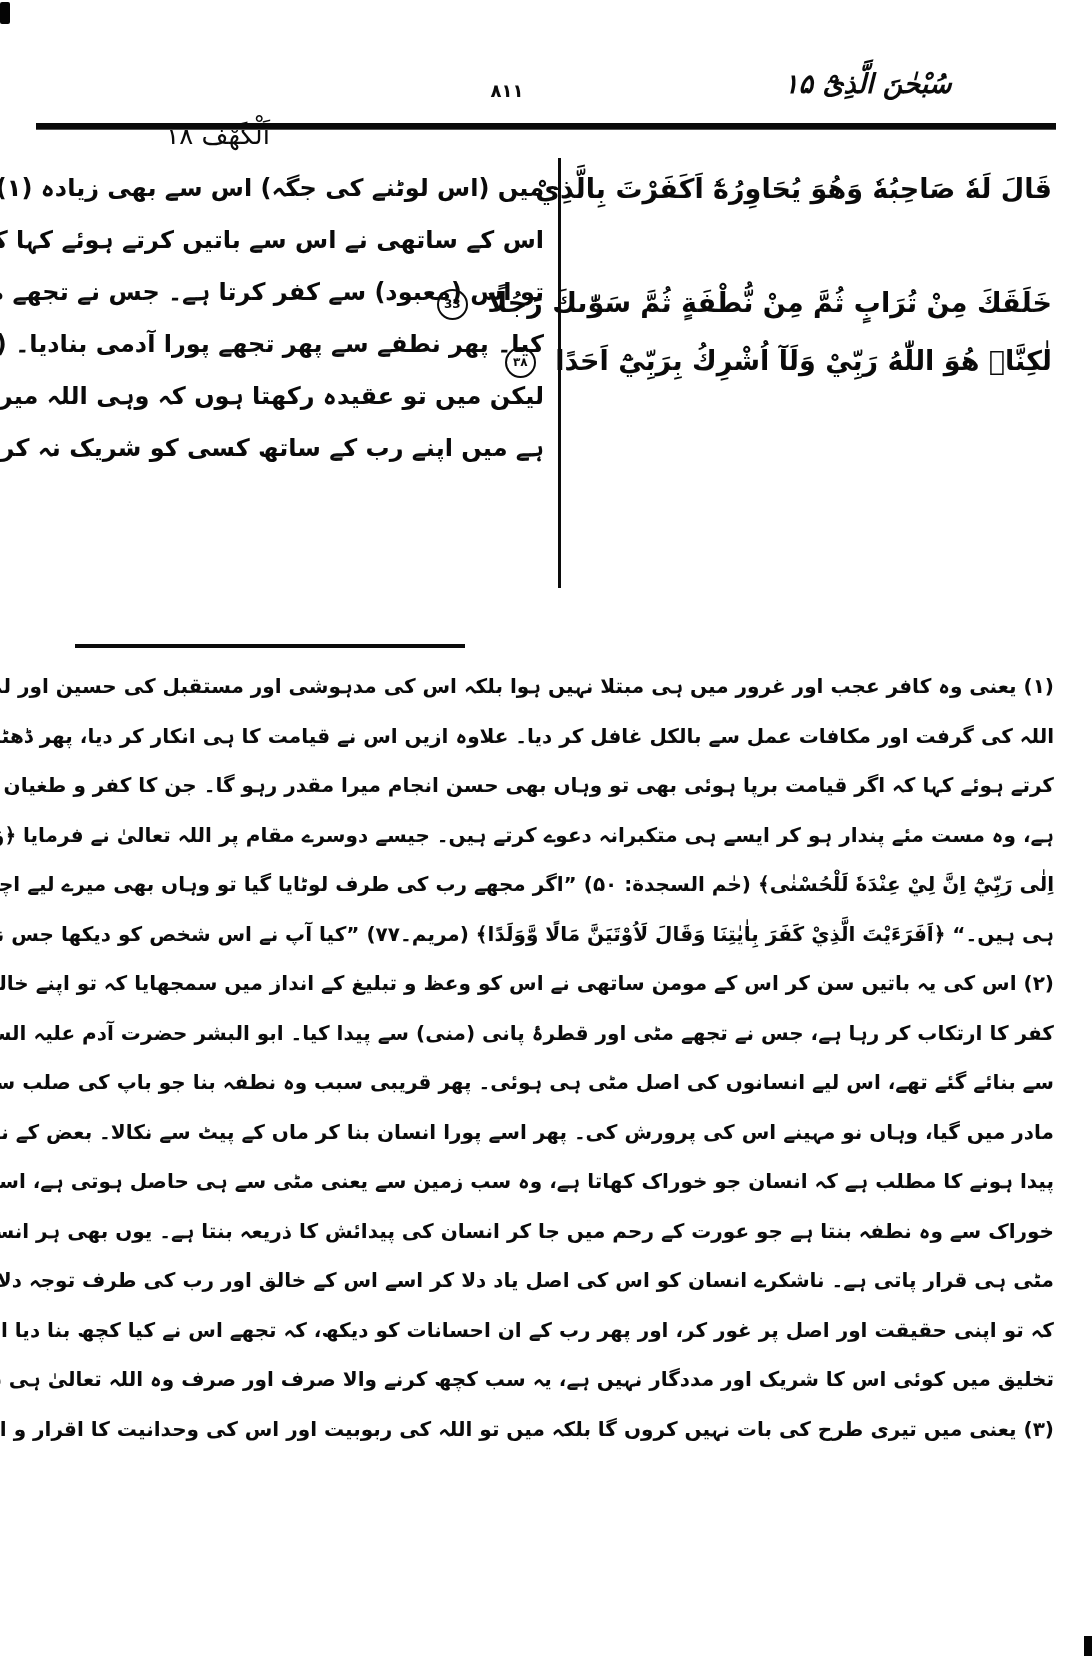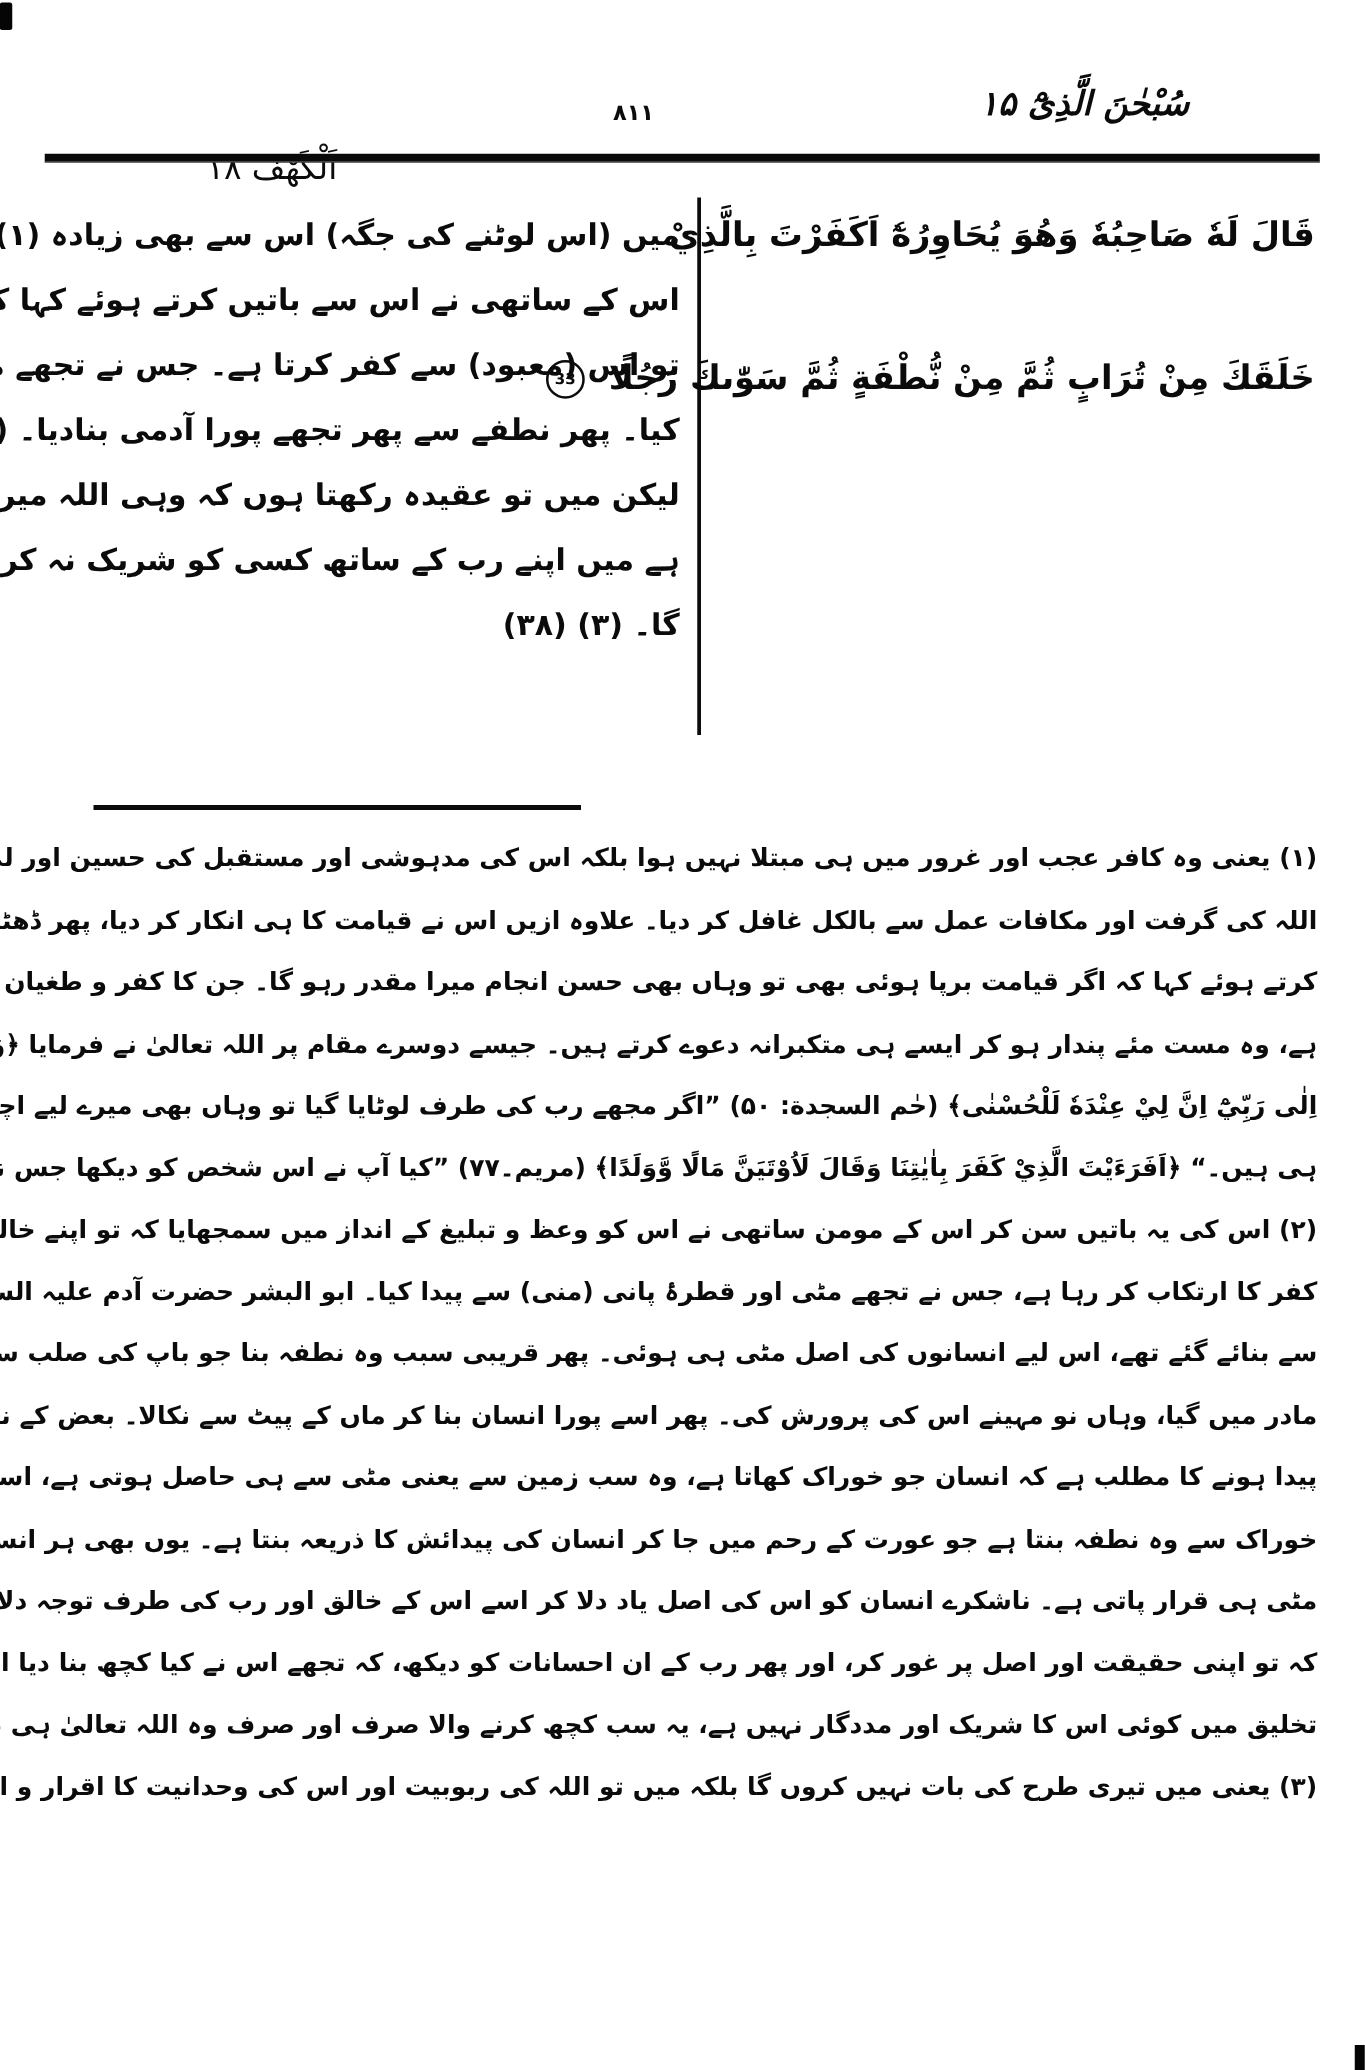--- a/index.html
+++ b/index.html
@@ -100,30 +100,33 @@
 
   <div class="quran-col">
       <div class="ayah-line">
       <span class="ayah-text">قَالَ لَهٗ صَاحِبُهٗ وَهُوَ يُحَاوِرُهٗٓ اَكَفَرْتَ بِالَّذِيْ</span>
       
     </div>
       <div class="ayah-line">
       <span class="ayah-text">خَلَقَكَ مِنْ تُرَابٍ ثُمَّ مِنْ نُّطْفَةٍ ثُمَّ سَوّٰىكَ رَجُلًا</span>
       <span class="ayah-num">33</span>
     </div>
+      <div class="ayah-line">
+      <span class="ayah-text">لٰكِنَّا۠ هُوَ اللّٰهُ رَبِّيْ وَلَآ اُشْرِكُ بِرَبِّيْٓ اَحَدًا</span>
+      <span class="ayah-num">۳۸</span>
+    </div>
     </div>
 
   <div class="trans-col">
       <div class="trans-line">میں (اس لوٹنے کی جگہ) اس سے بھی زیادہ (۱) بہتر</div>
       <div class="trans-line">اس کے ساتھی نے اس سے باتیں کرتے ہوئے کہا کہ کیا</div>
       <div class="trans-line">تو اس (معبود) سے کفر کرتا ہے۔ جس نے تجھے مٹی سے پیدا</div>
       <div class="trans-line">کیا۔ پھر نطفے سے پھر تجھے پورا آدمی بنادیا۔ (۲) (۳۷)</div>
       <div class="trans-line">لیکن میں تو عقیدہ رکھتا ہوں کہ وہی اللہ میرا پروردگار</div>
       <div class="trans-line">ہے میں اپنے رب کے ساتھ کسی کو شریک نہ کروں</div>
-      <div class="trans-line">گا۔ (۳) (۳۸)</div>
     </div>
 
   <div class="fn-rule"></div>
 
   <div class="footnotes">
       <div class="fn-line">(۱) یعنی وہ کافر عجب اور غرور میں ہی مبتلا نہیں ہوا بلکہ اس کی مدہوشی اور مستقبل کی حسین اور لمبی امیدوں نے اسے</div>
       <div class="fn-line">اللہ کی گرفت اور مکافات عمل سے بالکل غافل کر دیا۔ علاوہ ازیں اس نے قیامت کا ہی انکار کر دیا، پھر ڈھٹائی کا مظاہرہ</div>
       <div class="fn-line">کرتے ہوئے کہا کہ اگر قیامت برپا ہوئی بھی تو وہاں بھی حسن انجام میرا مقدر رہو گا۔ جن کا کفر و طغیان حد سے تجاوز کر جاتا</div>
       <div class="fn-line">ہے، وہ مست مئے پندار ہو کر ایسے ہی متکبرانہ دعوے کرتے ہیں۔ جیسے دوسرے مقام پر اللہ تعالیٰ نے فرمایا ﴿وَلَئِنْ رُّجِعْتُ</div>
       <div class="fn-line">اِلٰى رَبِّيْٓ اِنَّ لِيْ عِنْدَهٗ لَلْحُسْنٰى﴾ (حٰم السجدة: ۵۰) ”اگر مجھے رب کی طرف لوٹایا گیا تو وہاں بھی میرے لیے اچھائیاں</div>

